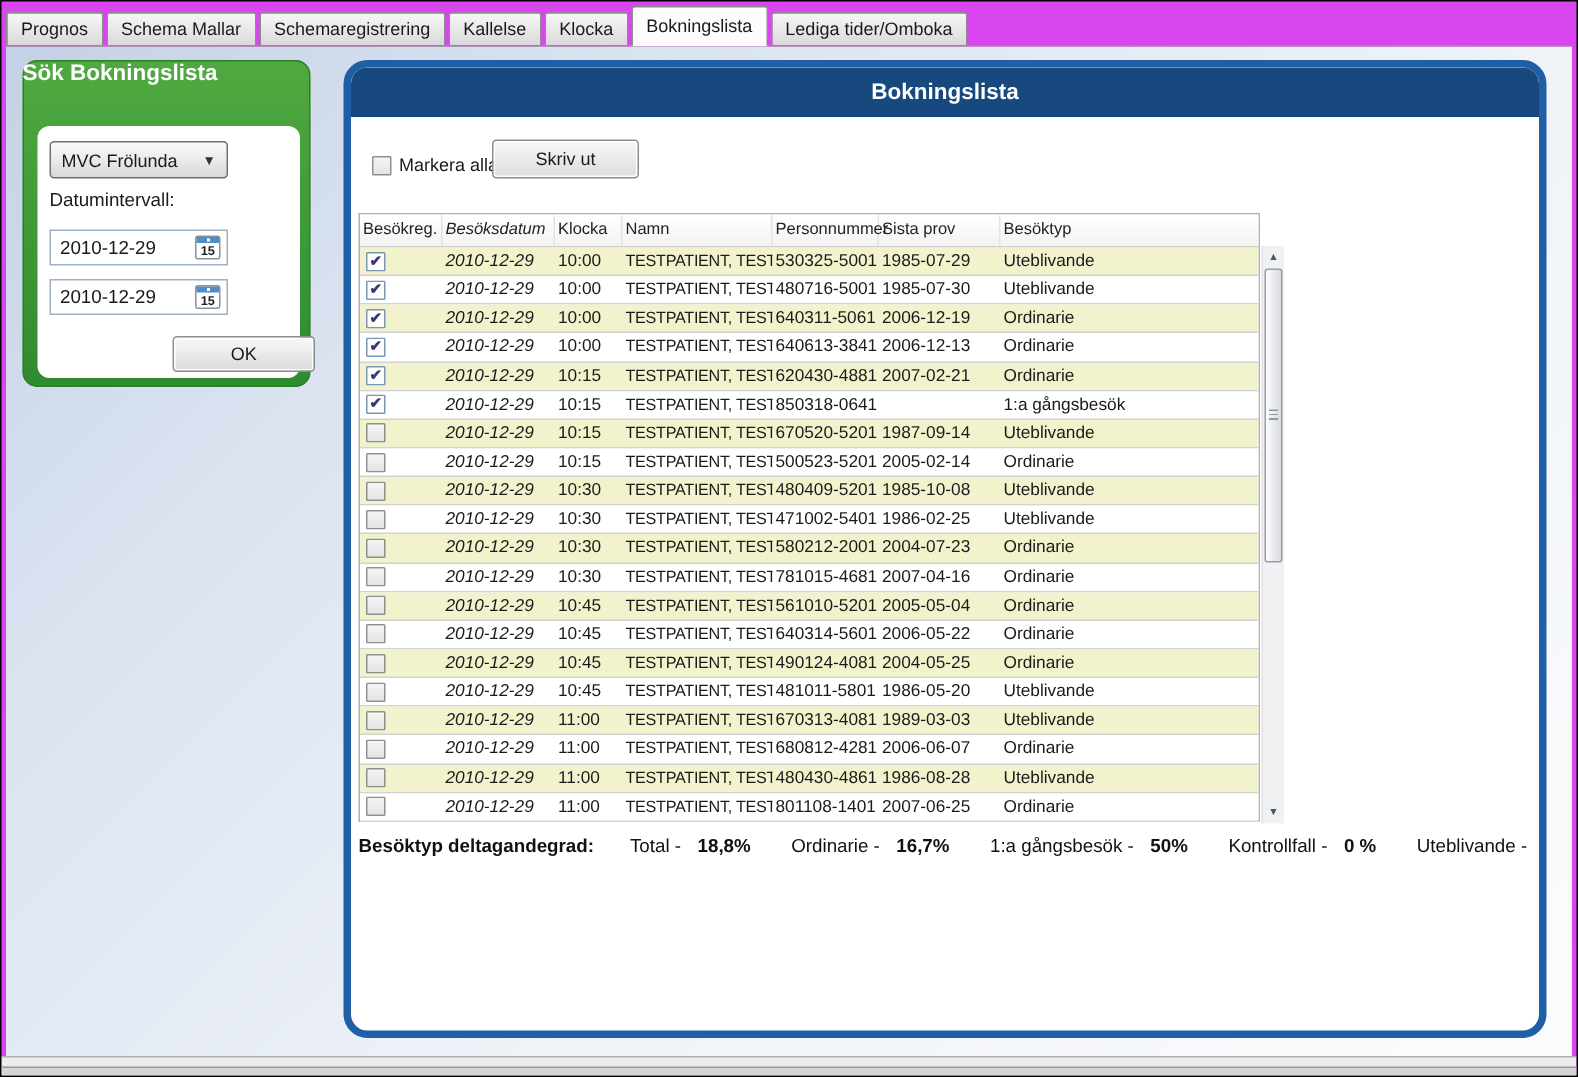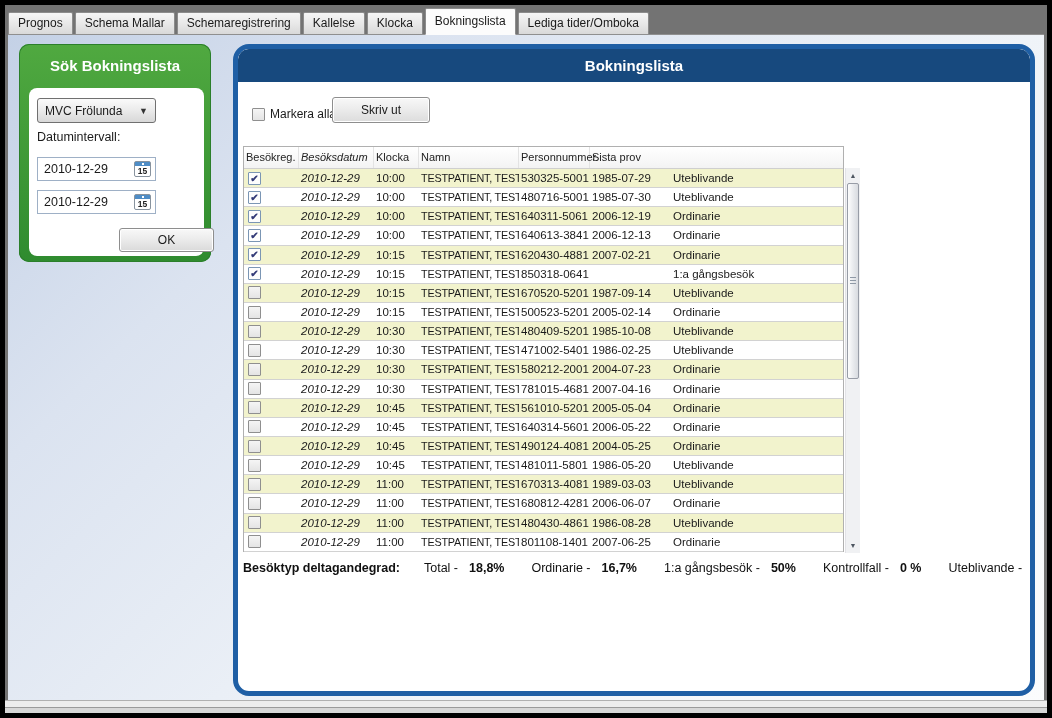--- a/index.html
+++ b/index.html
@@ -1,34 +1,34 @@
 <!DOCTYPE html>
 <html><head>
 <meta charset="utf-8">
 <style>
   html,body{margin:0;padding:0;background:#d9d9d9;}
-  .window{position:relative;width:1052px;height:718px;background:#737373;border:5px solid #000000;
+  .window{position:relative;width:1052px;height:718px;background:#d946ef;border:1px solid #000000;
     box-sizing:border-box;font-family:"Liberation Sans",sans-serif;overflow:hidden;color:#1a1a1a;}
 
   
   .tabbar{position:absolute;left:3px;top:2px;right:3px;height:27px;display:flex;align-items:flex-end;
     gap:2px;border-bottom:1px solid #8f8f8f;z-index:5;}
   .tab{height:21px;line-height:21px;padding:0 9px;font-size:12px;
     background:linear-gradient(#f6f6f6,#e7e7e7 55%,#d9d9d9);border:1px solid #8c8c8c;border-bottom:none;
     border-radius:2px 2px 0 0;white-space:nowrap;cursor:default;}
   .tab.active{height:25px;line-height:25px;background:#fcfcfc;margin-bottom:-1px;border-bottom:1px solid #fcfcfc;}
 
   
   .content{position:absolute;left:3px;top:30px;right:3px;bottom:13px;
     background:linear-gradient(135deg,#c4d1e6 0%,#dbe3f0 25%,#eff3f8 60%,#fbfcfd 100%);}
 
   
   .search-panel{position:absolute;left:11px;top:9px;width:192px;height:218px;border-radius:10px;
     background:linear-gradient(#50a940,#2f8b2f);box-shadow:inset 0 0 0 1px #2b7f2b;}
-  .search-title{text-align:center;color:#fff;font-weight:bold;font-size:15px;padding-top:13px;}
+  .search-title{text-align:left;color:#fff;font-weight:bold;font-size:15px;}
   .search-inner{position:absolute;left:10px;right:7px;top:44px;bottom:6px;background:#fff;border-radius:8px;}
   .dropdown{position:absolute;left:8px;top:10px;width:119px;height:25px;box-sizing:border-box;
     border:1px solid #707070;border-radius:3px;background:linear-gradient(#fafafa,#ececec 45%,#d8d8d8);
     font-size:12px;display:flex;align-items:center;justify-content:space-between;padding:0 7px;cursor:default;}
   .dd-arrow{font-size:9px;color:#333;}
   .date-label{position:absolute;left:8px;top:42px;font-size:12.5px;}
   .date-field{position:absolute;left:8px;width:119px;height:24px;box-sizing:border-box;border:1px solid #9eb0c6;
     background:#fff;display:flex;align-items:center;justify-content:space-between;padding:0 4px 0 6px;font-size:12.5px;}
   .date-field.f1{top:69px;} .date-field.f2{top:102px;}
   .cal-icon{width:17px;height:16px;border:1px solid #88939e;border-radius:2px;background:#fff;
@@ -149,20 +149,21 @@
       <div class="print-btn">Skriv ut</div>
 
       <div class="table">
         <div class="thead" id="thead">
             <div class="th c0">Besökreg.</div>
             <div class="th c1">Besöksdatum</div>
             <div class="th c2">Klocka</div>
             <div class="th c3">Namn</div>
             <div class="th c4">Personnummer</div>
             <div class="th c5">Sista prov</div>
+            <div class="th c6">Besöktyp</div>
           </div>
         <div class="tbody" id="tbody">
             <div class="tr stripe">
               <div class="td c0">
                 <span class="cb checked"></span>
               </div>
               <div class="td c1">2010-12-29</div>
               <div class="td c2">10:00</div>
               <div class="td c3">TESTPATIENT, TESTA</div>
               <div class="td c4">530325-5001</div>

